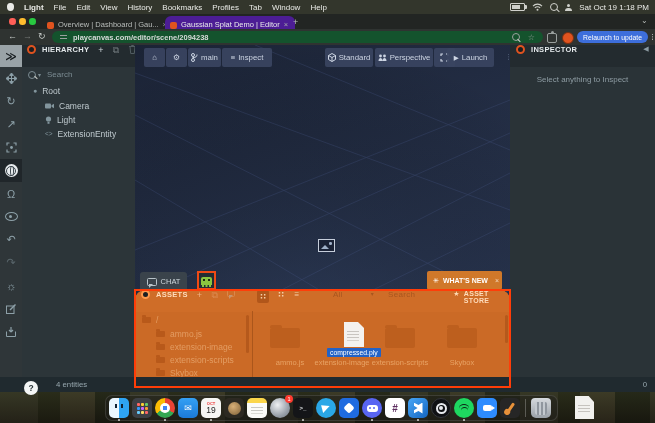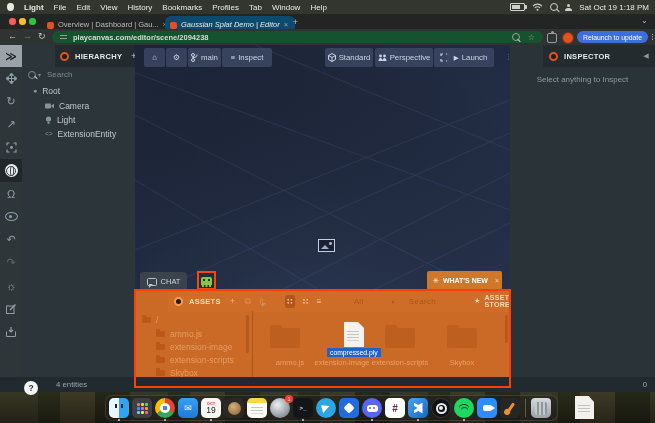--- a/index.html
+++ b/index.html
@@ -45,21 +45,21 @@
   .railcell.active{background:#20262a;}
   #pclogo{width:22px;height:22px;background:#9aa3a7;color:#14191c;font-weight:bold;font-size:11px;display:flex;align-items:center;justify-content:center;}
   .globe{width:13px;height:13px;border-radius:50%;background:#e8ecee;position:relative;}
   .globe::before{content:"";position:absolute;inset:1.5px;border:1px solid #39434a;border-radius:50%;}
   .globe::after{content:"";position:absolute;left:5.5px;top:1.5px;width:2px;height:10px;border-left:1px solid #39434a;border-right:1px solid #39434a;border-radius:50%;}
   .eyeic{width:11px;height:7px;border:1.2px solid #8da0a8;border-radius:50%;position:relative;}
   .eyeic::before{content:"";position:absolute;left:3px;top:1.5px;width:3px;height:3px;border-radius:50%;background:#8da0a8;}
   .dim{opacity:.45;}
 
   #hier{left:22px;top:45px;width:113px;height:332px;background:#2c3539;}
-  .phead{height:22px;background:#232b2f;display:flex;align-items:center;color:#e4e9eb;font-size:7.5px;font-weight:bold;letter-spacing:.3px;margin-left:33px;}
+  .phead{height:22px;background:#232b2f;display:flex;align-items:flex-start;color:#e4e9eb;font-size:7.5px;font-weight:bold;letter-spacing:.3px;}
   .pcdot{width:9px;height:9px;border-radius:50%;border:2.5px solid #e0531f;box-sizing:border-box;background:#1a1f22;flex:0 0 auto;}
   .hicon{color:#cfd8dc;font-size:9px;margin-left:9px;font-weight:normal;}
   .searchrow{left:0;top:22px;width:113px;height:15px;color:#7b8b92;font-size:8px;display:flex;align-items:center;}
   .trow{position:absolute;height:13px;display:flex;align-items:center;color:#bfc9ce;font-size:8.5px;}
   .ticon{color:#82959d;margin-right:5px;display:inline-flex;}
 
   #viewport{left:135px;top:45px;width:375px;height:332px;background:#202a40;}
   .vbtn{position:absolute;top:3px;height:19px;background:rgba(57,68,97,.92);border-radius:2px;color:#cdd5e3;font-size:7.8px;display:flex;align-items:center;justify-content:center;gap:3px;}
   .chat{left:5px;top:227px;width:47px;height:19px;background:#3a434b;border-radius:3px 3px 0 0;color:#ced7dc;font-size:7.5px;display:flex;align-items:center;justify-content:center;gap:4px;position:absolute;}
   .bubble{width:8px;height:6px;border:1.2px solid #b8c3c9;border-radius:1.5px;position:relative;}
@@ -67,21 +67,21 @@
   .wnew{left:292px;top:226px;width:75px;height:19px;background:#d0782a;border-radius:2px;color:#fff;font-size:7px;font-weight:bold;display:flex;align-items:center;position:absolute;}
   .uav{left:62px;top:226px;width:19px;height:19px;background:#242d33;border:2px solid #f04a15;box-sizing:border-box;position:absolute;display:flex;align-items:center;justify-content:center;}
   .invader{width:11px;height:8px;background:#8bc53f;border-radius:2px 2px 0 0;position:relative;}
   .invader::before{content:"";position:absolute;left:2px;top:2px;width:2px;height:2px;background:#1c2a12;box-shadow:5px 0 #1c2a12;}
   .invader::after{content:"";position:absolute;left:1px;bottom:-2px;width:2px;height:2px;background:#8bc53f;box-shadow:7px 0 #8bc53f,3.5px 0 #8bc53f;}
   .dropicon{left:183px;top:194px;width:15px;height:11px;border:1px solid #c6cedb;background:rgba(18,24,40,.55);position:absolute;}
   .dropicon::before{content:"";position:absolute;left:2px;bottom:2px;border-left:4px solid transparent;border-right:4px solid transparent;border-bottom:4px solid #9fb0c8;}
   .dropicon::after{content:"";position:absolute;right:2.5px;top:2px;width:2.5px;height:2.5px;border-radius:50%;background:#9fb0c8;}
 
   
-  #assets{left:135px;top:290px;width:375px;height:96px;background:#cb6a26;overflow:hidden;}
+  #assets{left:135px;top:290px;width:375px;height:96px;background:#cb6a26;overflow:hidden;border-radius:10px;}
   #assets .phead{background:#cf6d28;color:#ffdcbb;}
   .ah{color:#f0b183;font-size:9px;margin-left:9px;font-weight:normal;}
   .vtgl{width:9px;height:9px;color:#f6cda6;font-size:8px;display:flex;align-items:center;justify-content:center;}
   .atree{position:absolute;font-size:8.5px;color:#e39d63;height:12px;display:flex;align-items:center;}
   .fold{width:9px;height:6px;background:#b8591a;border-radius:1px;position:relative;margin-right:5px;flex:0 0 auto;}
   .fold::before{content:"";position:absolute;left:0;top:-2px;width:4px;height:2px;background:#b8591a;border-radius:1px 1px 0 0;}
   .gfold{position:absolute;width:30px;height:20px;background:#bd5f1e;border-radius:2px;}
   .gfold::before{content:"";position:absolute;left:0;top:-3px;width:12px;height:3px;background:#bd5f1e;border-radius:2px 2px 0 0;}
   .glabel{position:absolute;width:70px;text-align:center;font-size:7.5px;color:#e8a365;}
   .page{position:absolute;width:20px;height:25px;background:#f4f2ef;}
@@ -177,21 +177,21 @@
 
   <div id="tabstrip" class="abs">
     <span class="abs tl" style="left:9px;background:#ff5f57"></span>
     <span class="abs tl" style="left:19px;background:#febc2e"></span>
     <span class="abs tl" style="left:29px;background:#28c840"></span>
     <div class="abs tab" style="left:42px;width:118px;">
       <span class="fav"></span>
       <span>Overview | Dashboard | Gau...</span>
       <span style="margin-left:4px;color:#8b8f8d">×</span>
     </div>
-    <div class="abs tab" style="left:165px;width:120px;background:#0c4a6e;color:#e9ebea;font-style:italic;">
+    <div class="abs tab" style="left:165px;width:120px;background:#4c1d95;color:#e9ebea;">
       <span class="fav"></span>
       <span>Gaussian Splat Demo | Editor</span>
       <span style="margin-left:4px;color:#a7abaa">×</span>
     </div>
     <span class="abs" style="left:293px;top:3px;font-size:9px;color:#b9bdbb">+</span>
     <span class="abs" style="left:641px;top:2px;font-size:8px;color:#b9bdbb">⌄</span>
   </div>
 
   <div id="urlbar" class="abs">
     <span class="abs navbtn" style="left:8px">←</span>

